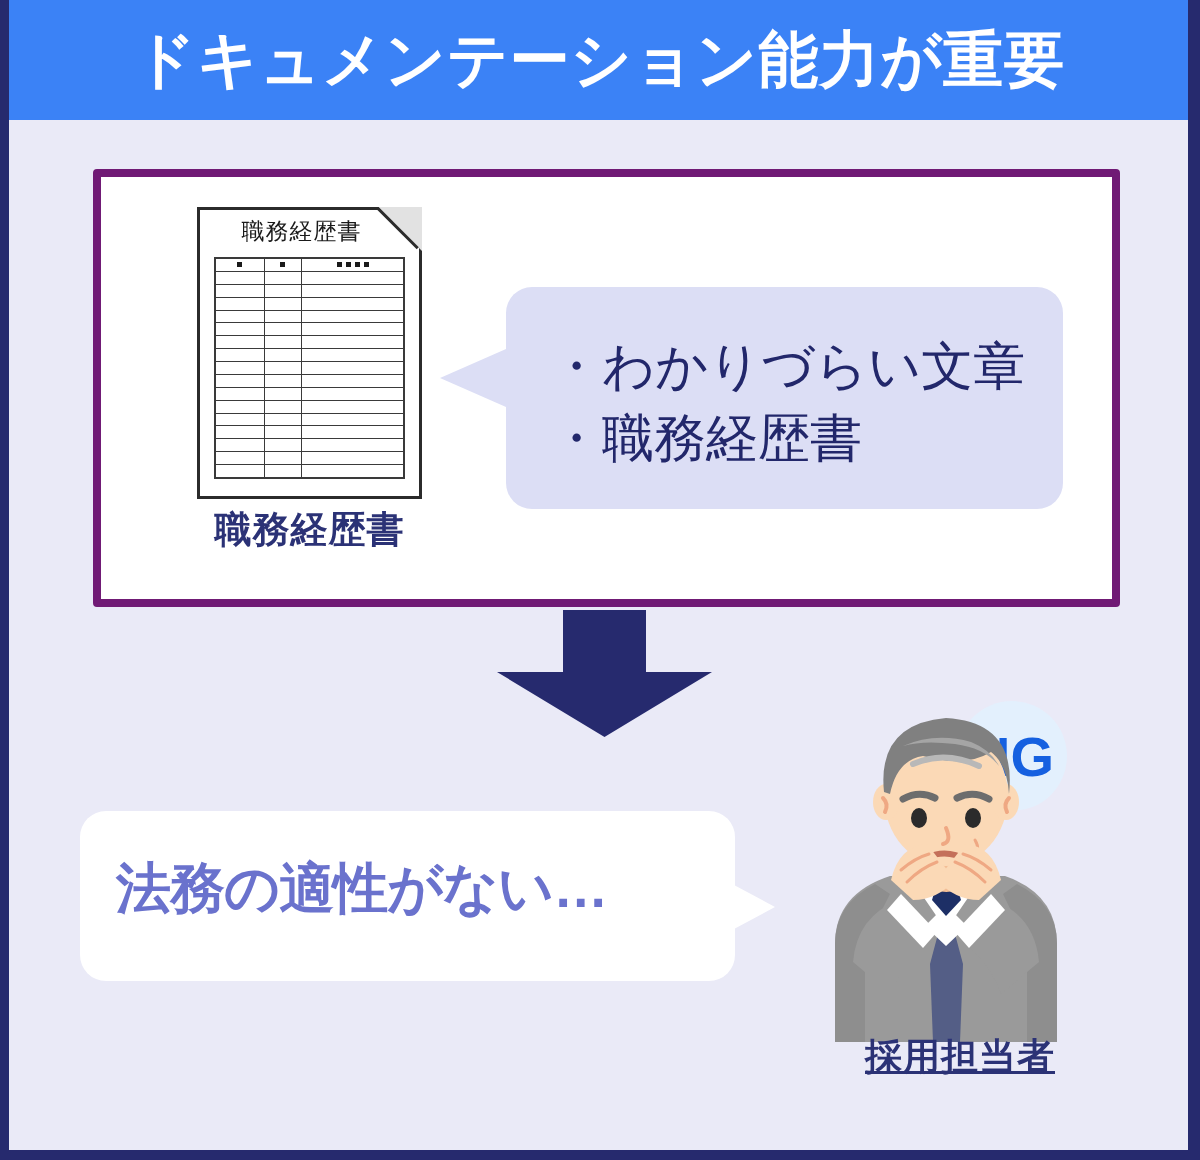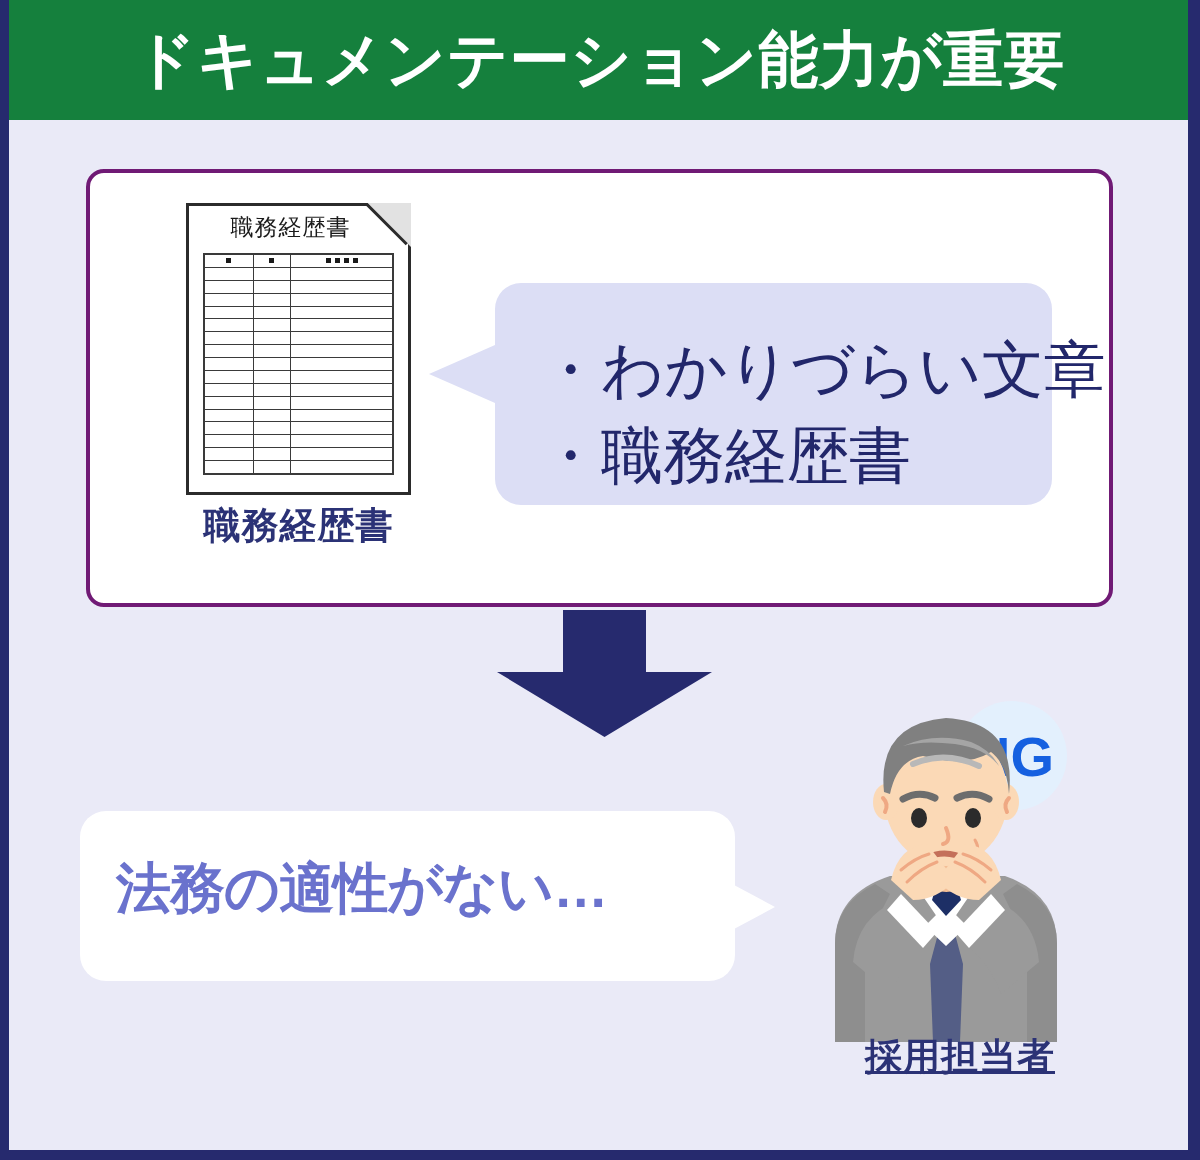--- a/index.html
+++ b/index.html
@@ -23,45 +23,45 @@
     border-bottom: 10px solid #262a6e;
   }
 
   
   .header {
     position: absolute;
     left: -9px;
     top: 0;
     width: 1200px;
     height: 120px;
-    background: #15803d;
+    background: #3b82f6;
     display: flex;
     align-items: center;
     justify-content: center;
   }
   .header-title {
     color: #ffffff;
     font-size: 62px;
     font-weight: bold;
     letter-spacing: 1px;
     line-height: 1;
     white-space: nowrap;
     transform: scaleX(0.97);
   }
 
   
   .top-card {
     position: absolute;
-    left: 77px;
+    left: 84px;
     top: 169px;
     width: 1027px;
     height: 438px;
     background: #ffffff;
-    border: 4px solid #701a75;
-    border-radius: 18px;
+    border: 8px solid #701a75;
+    border-radius: 4px;
     box-sizing: border-box;
   }
 
   
   .doc-wrap {
     position: absolute;
     left: 96px;
     top: 30px;
     width: 240px;
   }
@@ -178,21 +178,21 @@
     height: 0;
     border-top: 29px solid transparent;
     border-bottom: 29px solid transparent;
     border-right: 66px solid #dcdef5;
   }
   .bubble-top-text {
     position: absolute;
     left: 44px;
     top: 44px;
     color: #22276b;
-    font-size: 62px;
+    font-size: 52px;
     line-height: 1.38;
     letter-spacing: 0px;
     white-space: nowrap;
   }
 
   
   .arrow-down {
     position: absolute;
     left: 488px;
     top: 610px;

